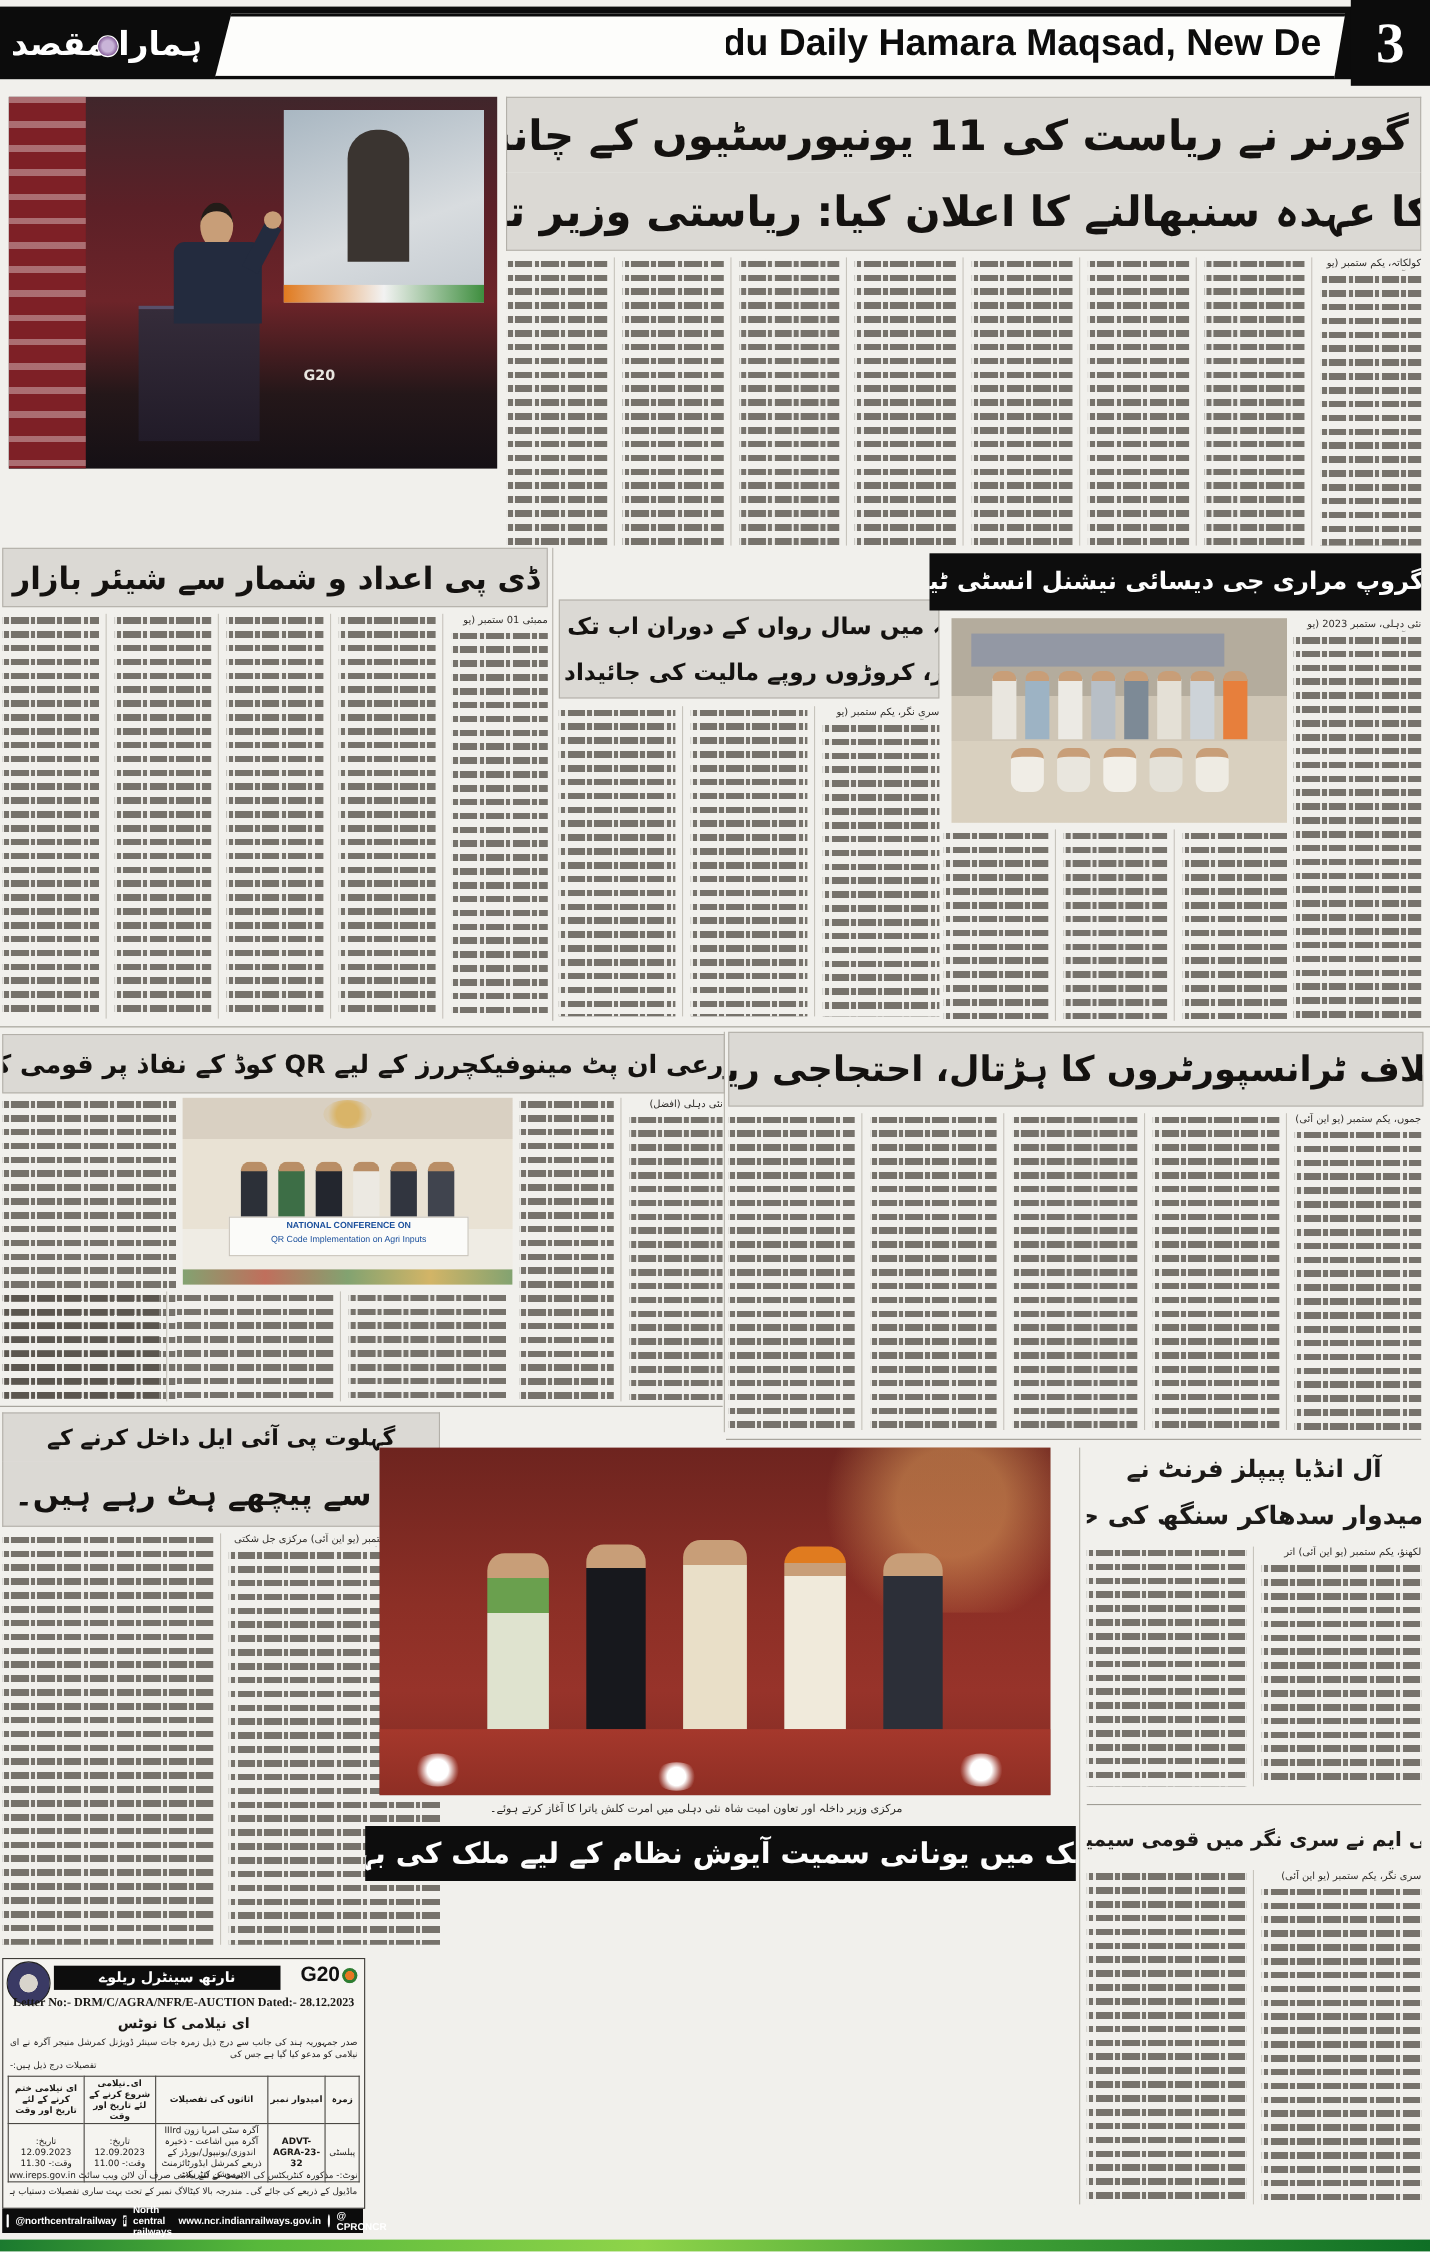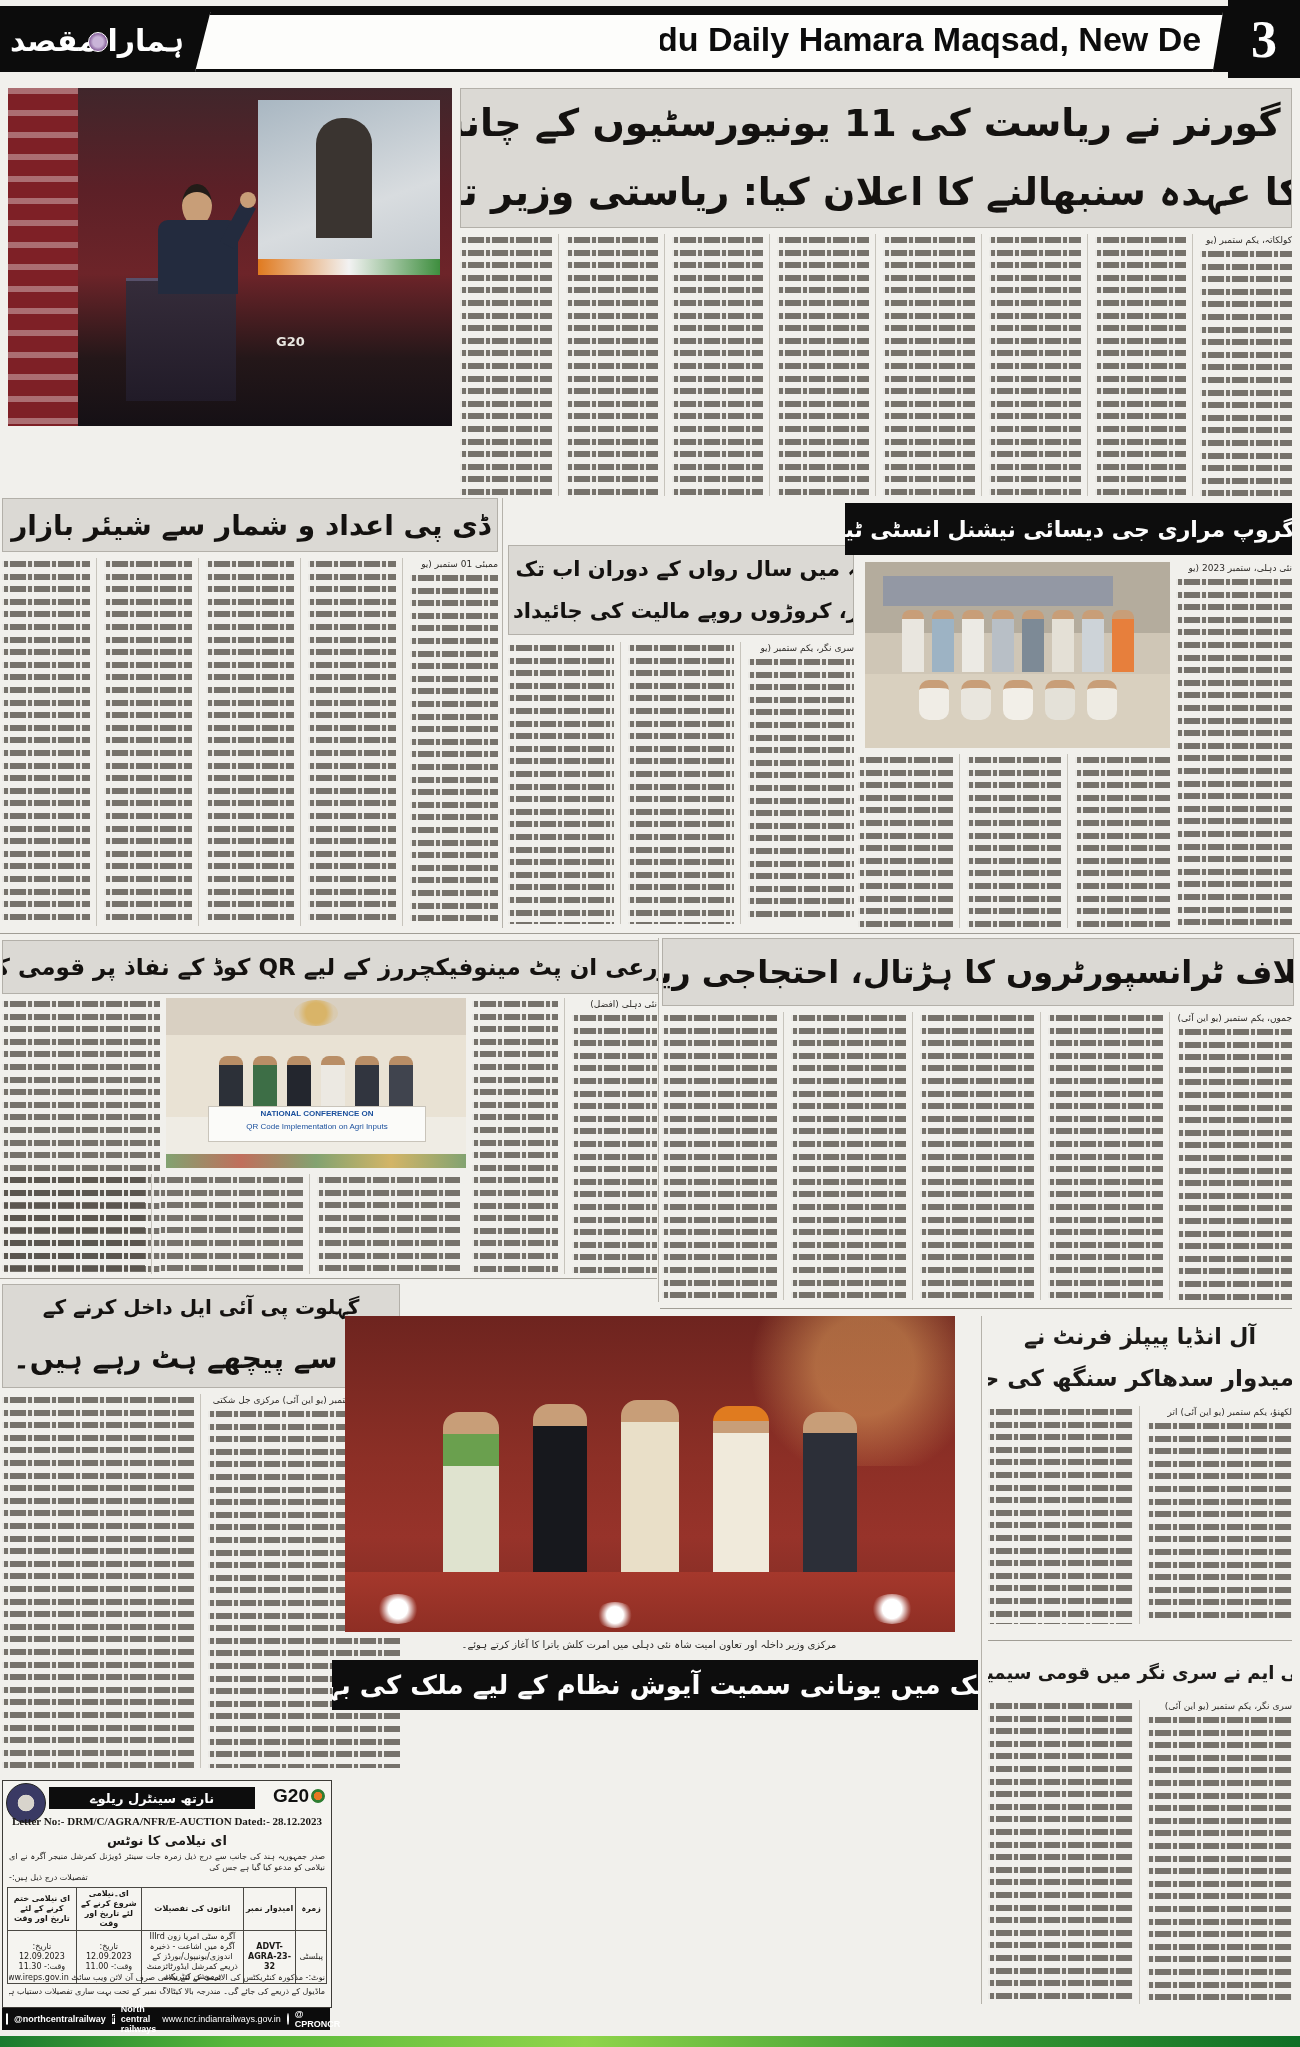--- a/index.html
+++ b/index.html
@@ -265,21 +265,21 @@
       <div style="width:54px;height:168px;background:linear-gradient(180deg,#c89e78 0 13%,#17181d 13% 100%);border-radius:16px 16px 0 0;"></div>
       <div style="width:58px;height:172px;background:linear-gradient(180deg,#c89e78 0 13%,#e9dfc8 13% 100%);border-radius:16px 16px 0 0;"></div>
       <div style="width:56px;height:166px;background:linear-gradient(180deg,#e07b1f 0 9%,#c89e78 9% 16%,#f0eadb 16% 100%);border-radius:16px 16px 0 0;"></div>
       <div style="width:54px;height:160px;background:linear-gradient(180deg,#c89e78 0 13%,#2c2f38 13% 100%);border-radius:16px 16px 0 0;"></div>
     </div>
     <div class="abs" style="left:0;bottom:0;width:100%;height:60px;background:linear-gradient(180deg,#a5382c,#8e2e24);"></div>
     <div class="abs flower" style="left:30px;bottom:8px;width:46px;height:30px;"></div>
     <div class="abs flower" style="left:250px;bottom:4px;width:40px;height:26px;"></div>
     <div class="abs flower" style="right:40px;bottom:8px;width:46px;height:30px;"></div>
   </div>
-  <div class="abs cap" style="left:344px;top:1638px;width:610px;height:16px;">مرکزی وزیر داخلہ اور تعاون امیت شاہ نئی دہلی میں امرت کلش یاترا کا آغاز کرتے ہوئے۔</div>
+  <div class="abs cap" style="left:328px;top:1638px;width:610px;height:16px;">مرکزی وزیر داخلہ اور تعاون امیت شاہ نئی دہلی میں امرت کلش یاترا کا آغاز کرتے ہوئے۔</div>
 
   <div class="abs hblack urdu center nowrap" style="left:332px;top:1660px;width:646px;height:50px;font-size:26px;">راجستھان ملک میں یونانی سمیت آیوش نظام کے لیے ملک کی بہترین ریاست</div>
 
   <div class="abs rule-v" style="left:981px;top:1316px;height:688px;"></div>
 
   <div class="abs" style="left:988px;top:1316px;width:304px;height:314px;">
     <div class="urdu center nowrap" style="height:40px;font-size:22px;font-weight:bold;">آل انڈیا پیپلز فرنٹ نے</div>
     <div class="urdu center nowrap" style="height:44px;font-size:23px;font-weight:bold;">ایس پی امیدوار سدھاکر سنگھ کی حمایت کی</div>
     <div class="cols" style="position:relative;margin-top:6px;height:218px;">
       <div class="col">
@@ -337,20 +337,20 @@
     </table>
     <div class="urdu nowrap" style="position:absolute;left:6px;top:192px;width:316px;height:13px;font-size:8px;">نوٹ:- مذکورہ کنٹریکٹس کی الاٹمنٹ کے لئے نیلامی صرف آن لائن ویب سائٹ www.ireps.gov.in کے ای-آکشن</div>
     <div class="urdu nowrap" style="position:absolute;left:6px;top:206px;width:316px;height:13px;font-size:8px;">ماڈیول کے ذریعے کی جائے گی۔ مندرجہ بالا کیٹالاگ نمبر کے تحت بہت ساری تفصیلات دستیاب ہے۔  1405/23(K)</div>
   </div>
 
   <div class="abs" style="left:2px;top:2008px;width:328px;height:22px;background:#0c0c0c;color:#fff;display:flex;align-items:center;gap:6px;padding:0 4px;box-sizing:border-box;font-family:'Liberation Sans',sans-serif;">
     <span style="width:10px;height:10px;border:1.5px solid #fff;border-radius:3px;display:inline-block;"></span>
     <span style="font-size:9px;font-weight:bold;">@northcentralrailway</span>
     <span style="width:10px;height:10px;background:#fff;color:#0c0c0c;font-size:9px;font-weight:bold;text-align:center;line-height:10px;display:inline-block;">f</span>
     <span style="font-size:9px;font-weight:bold;">North central railways</span>
-    <span style="font-size:9px;font-weight:normal;">www.ncr.indianrailways.gov.in</span>
+    <span style="font-size:9px;font-weight:bold;">www.ncr.indianrailways.gov.in</span>
     <span style="width:10px;height:10px;border:1.5px solid #fff;border-radius:50%;display:inline-block;"></span>
     <span style="font-size:9px;font-weight:bold;">@ CPRONCR</span>
   </div>
 
   <div class="abs" style="left:0;top:2036px;width:1300px;height:11px;background:linear-gradient(90deg,#1b7a2f 0%,#57b83b 18%,#8fd44a 45%,#3f9f35 70%,#0f6f26 100%);"></div>
 
 </div>
 
 </body></html>

